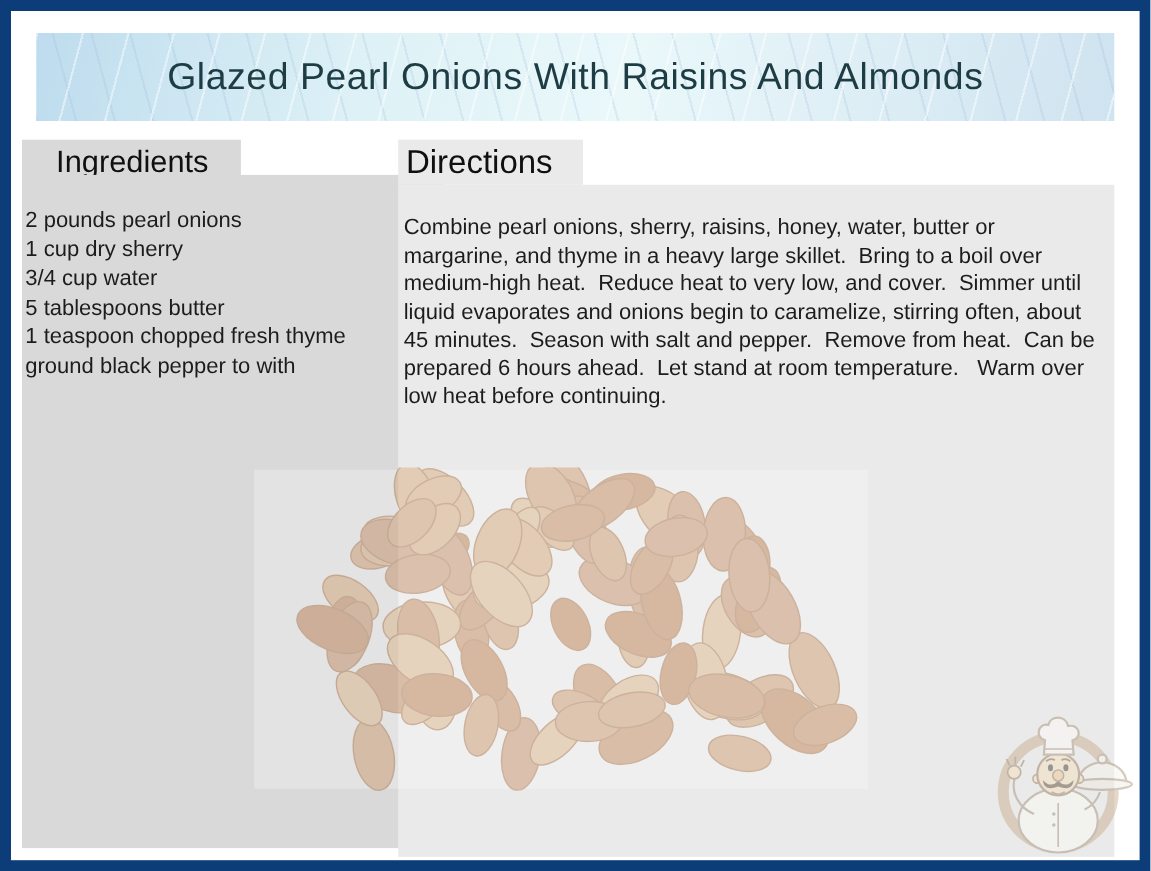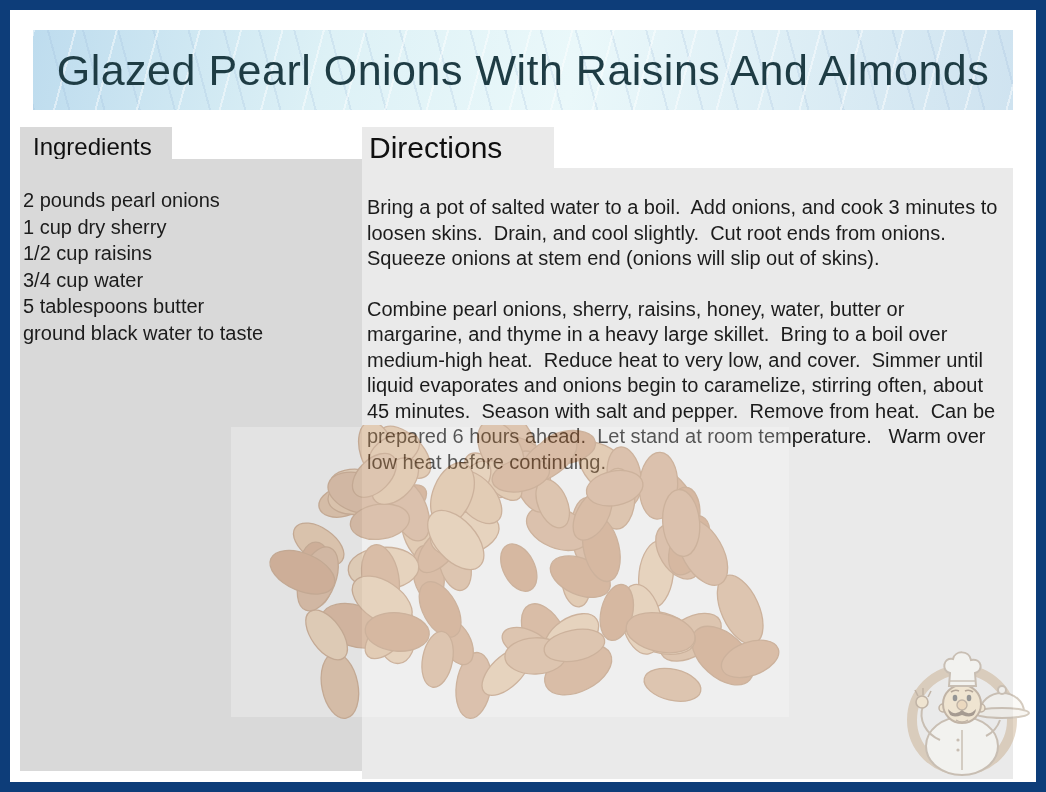--- a/index.html
+++ b/index.html
@@ -15,33 +15,33 @@
   }
   .header-band{
     position:absolute;left:23px;top:20px;width:980px;height:80px;
     background:
       repeating-linear-gradient(105deg, rgba(255,255,255,.45) 0 2px, rgba(255,255,255,0) 2px 40px),
       repeating-linear-gradient(75deg, rgba(150,180,215,.20) 0 2px, rgba(255,255,255,0) 2px 34px),
       linear-gradient(100deg, var(--band1,#bedcee) 0%, #ddf1f6 30%, #eaf8fa 55%, var(--band2,#cfe3f0) 100%);
     display:flex;align-items:center;justify-content:center;
   }
   .title{
-    font-size:43px;
+    font-size:34px;
     color:var(--titlecolor,#1e3c44);
     letter-spacing:.5px;
     white-space:nowrap;
   }
   .ing-head{
-    position:absolute;left:10px;top:117px;width:152px;height:40px;
+    position:absolute;left:10px;top:117px;width:199px;height:40px;
     background:var(--grayL,#d9d9d9);
-    font-size:24px;color:#101010;
-    display:flex;align-items:center;padding-left:13px;box-sizing:border-box;
+    font-size:28px;color:#101010;
+    display:flex;align-items:center;padding-left:31px;box-sizing:border-box;
   }
   .dir-head{
-    position:absolute;left:352px;top:117px;width:192px;height:41px;
+    position:absolute;left:352px;top:117px;width:168px;height:41px;
     background:var(--grayR,#eaeaea);
     font-size:30px;color:#101010;
     display:flex;align-items:center;padding-left:7px;box-sizing:border-box;
   }
   .ing-body{
     position:absolute;left:10px;top:149px;width:384px;height:612px;
     background:var(--grayL,#d9d9d9);
     box-sizing:border-box;
     padding:28px 2px 0 3px;
   }
@@ -75,31 +75,30 @@
 
   <div class="header-band">
     <div class="title">Glazed Pearl Onions With Raisins And Almonds</div>
   </div>
 
   <div class="ing-head">Ingredients</div>
   <div class="ing-body">
     <div id="ing-list">
         <div class="ing-item">2 pounds pearl onions</div>
         <div class="ing-item">1 cup dry sherry</div>
-        <div class="ing-item">1/2 cup raisins</div>
         <div class="ing-item">3/4 cup water</div>
         <div class="ing-item">5 tablespoons butter</div>
-        <div class="ing-item">ground black water to taste</div>
+        <div class="ing-item">1 teaspoon chopped fresh thyme</div>
+        <div class="ing-item">ground black pepper to with</div>
       </div>
   </div>
 
   <div class="dir-head">Directions</div>
   <div class="dir-body">
     <div id="dir-text">
-        <p class="dir-para">Bring a pot of salted water to a boil.  Add onions, and cook 3 minutes to loosen skins.  Drain, and cool slightly.  Cut root ends from onions.  Squeeze onions at stem end (onions will slip out of skins).</p>
         <p class="dir-para">Combine pearl onions, sherry, raisins, honey, water, butter or margarine, and thyme in a heavy large skillet.  Bring to a boil over medium-high heat.  Reduce heat to very low, and cover.  Simmer until liquid evaporates and onions begin to caramelize, stirring often, about 45 minutes.  Season with salt and pepper.  Remove from heat.  Can be prepared 6 hours ahead.  Let stand at room temperature.   Warm over low heat before continuing.</p>
       </div>
   </div>
 
   <svg class="almonds" viewBox="0 0 570 295" xmlns="http://www.w3.org/2000/svg">
     <rect x="6" y="2" width="558" height="290" fill="#ffffff" opacity=".55"></rect>
     <g id="almond-pile" stroke="#a96f3f" stroke-width="1.3">
         <ellipse cx="291.9" cy="20.1" rx="33.6" ry="17.8" transform="rotate(68 291.9 20.1)" fill="#cf9a6b"></ellipse>
         <ellipse cx="443.5" cy="67.5" rx="30.7" ry="17.3" transform="rotate(46 443.5 67.5)" fill="#c68757"></ellipse>
         <ellipse cx="382.5" cy="45.9" rx="35.7" ry="19.8" transform="rotate(44 382.5 45.9)" fill="#d9a877"></ellipse>

